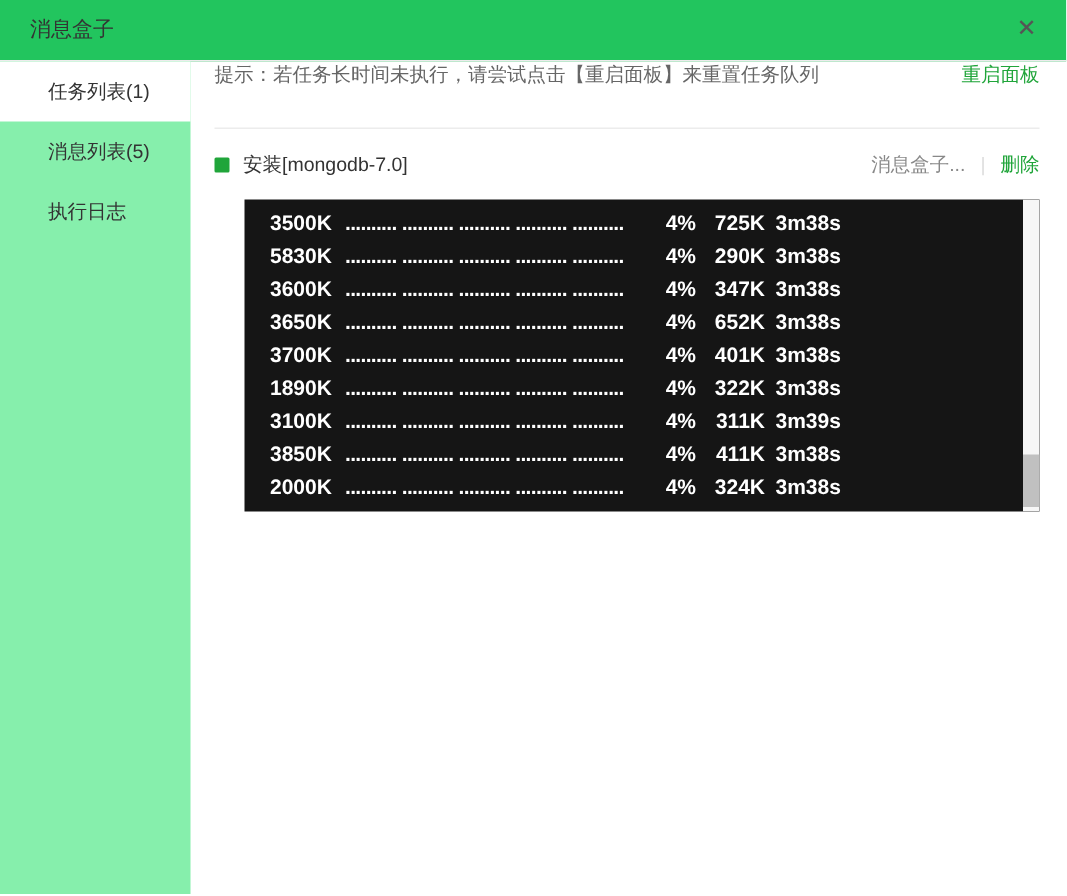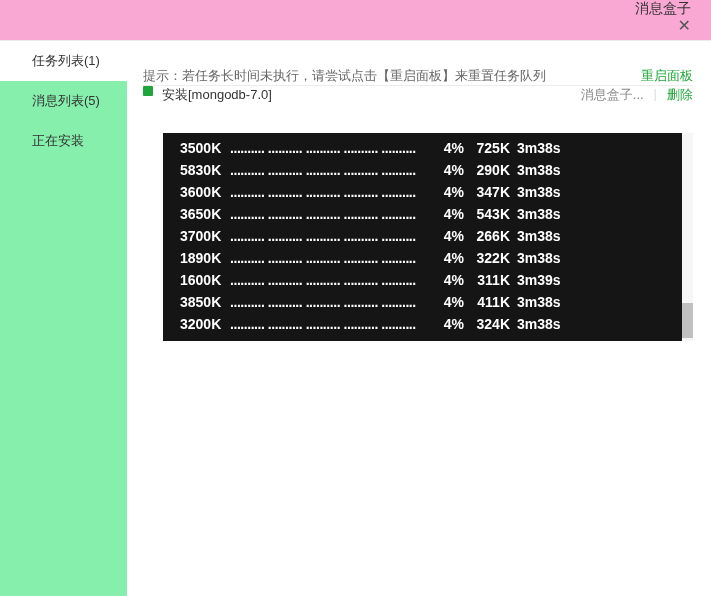--- a/index.html
+++ b/index.html
@@ -1,39 +1,39 @@
 <!DOCTYPE html>
 <html><head>
 <meta charset="utf-8">
 <style>
   * { margin:0; padding:0; box-sizing:border-box; }
   html,body { background:#fff; }
   body { font-family:"Liberation Sans","DejaVu Sans",sans-serif; }
   .window { position:relative; width:711px; height:597px; background:#fff; overflow:hidden; }
 
-  .header { height:41px; background:#f9a8d4; border-bottom:1px solid #ececec;
-            display:flex; align-items:flex-end; padding:0 20px;flex-direction:column; }
+  .header { height:41px; background:#22c55e; border-bottom:1px solid #ececec;
+            display:flex; align-items:center; padding:0 20px; }
   .title { font-size:14px; color:#333; }
   .close-btn { margin-left:auto; color:#555; font-size:16px; line-height:1; cursor:pointer; }
 
   .main { display:flex; height:555px; }
 
   .sidebar { width:127px; background:#86efac; flex:none; }
   .side-item { height:40px; line-height:40px; padding-left:32px; font-size:13px;
                color:#333; cursor:pointer; white-space:nowrap; }
   .side-item.active { background:#fff; }
 
   .content { flex:1; padding:0 18px 0 16px; min-width:0; }
 
-  .tip-row { display:flex; align-items:flex-end; height:44px; font-size:13px; color:#666; }
+  .tip-row { display:flex; align-items:flex-start; height:44px; font-size:13px; color:#666; }
   .link { color:#20a53a; cursor:pointer; font-size:13px; }
   .tip-row .link { margin-left:auto; }
   .rule { height:1px; background:#ececec; }
 
-  .task-row { display:flex; height:47px; font-size:13px; color:#333; }
+  .task-row { display:flex; align-items:center; height:47px; font-size:13px; color:#333; }
   .task-dot { width:10px; height:10px; background:#20a53a; border-radius:1px; margin-right:9px; flex:none; }
   .task-status { margin-left:auto; color:#888; }
   .task-sep { color:#ddd; margin:0 10px; }
 
   .terminal { position:relative; height:208px; background:#151515; overflow:hidden;
               padding:4px 25px 0 17px; font-weight:bold; color:#fff; font-size:14px;margin-left:20px; }
   .term-line { display:flex; height:22px; line-height:22px; white-space:pre; }
   .t-kb    { width:50px; flex:none; }
   .t-dots  { width:210px; flex:none; overflow:hidden; letter-spacing:-0.45px; }
   .t-pct   { width:24px; flex:none; text-align:right; }
@@ -51,21 +51,21 @@
   <div class="header">
     <span class="title">消息盒子</span>
     <span class="close-btn">✕</span>
   </div>
 
   <div class="main">
 
     <div class="sidebar">
         <div class="side-item active">任务列表(1)</div>
         <div class="side-item">消息列表(5)</div>
-        <div class="side-item">正在安装</div>
+        <div class="side-item">执行日志</div>
       </div>
 
     <div class="content">
 
       <div class="tip-row">
         <span>提示：若任务长时间未执行，请尝试点击【重启面板】来重置任务队列</span>
         <span class="link">重启面板</span>
       </div>
       <div class="rule"></div>
 
@@ -75,26 +75,26 @@
         <span class="task-status">消息盒子...</span>
         <span class="task-sep">|</span>
         <span class="link">删除</span>
       </div>
 
       <div class="terminal">
         <div id="term-lines">
             <div class="term-line"><span class="t-kb">3500K</span><span class="t-dots">.......... .......... .......... .......... ..........</span><span class="t-pct">4%</span><span class="t-speed">725K</span><span class="t-eta">3m38s</span></div>
             <div class="term-line"><span class="t-kb">5830K</span><span class="t-dots">.......... .......... .......... .......... ..........</span><span class="t-pct">4%</span><span class="t-speed">290K</span><span class="t-eta">3m38s</span></div>
             <div class="term-line"><span class="t-kb">3600K</span><span class="t-dots">.......... .......... .......... .......... ..........</span><span class="t-pct">4%</span><span class="t-speed">347K</span><span class="t-eta">3m38s</span></div>
-            <div class="term-line"><span class="t-kb">3650K</span><span class="t-dots">.......... .......... .......... .......... ..........</span><span class="t-pct">4%</span><span class="t-speed">543K</span><span class="t-eta">3m38s</span></div>
-            <div class="term-line"><span class="t-kb">3700K</span><span class="t-dots">.......... .......... .......... .......... ..........</span><span class="t-pct">4%</span><span class="t-speed">266K</span><span class="t-eta">3m38s</span></div>
+            <div class="term-line"><span class="t-kb">3650K</span><span class="t-dots">.......... .......... .......... .......... ..........</span><span class="t-pct">4%</span><span class="t-speed">652K</span><span class="t-eta">3m38s</span></div>
+            <div class="term-line"><span class="t-kb">3700K</span><span class="t-dots">.......... .......... .......... .......... ..........</span><span class="t-pct">4%</span><span class="t-speed">401K</span><span class="t-eta">3m38s</span></div>
             <div class="term-line"><span class="t-kb">1890K</span><span class="t-dots">.......... .......... .......... .......... ..........</span><span class="t-pct">4%</span><span class="t-speed">322K</span><span class="t-eta">3m38s</span></div>
-            <div class="term-line"><span class="t-kb">1600K</span><span class="t-dots">.......... .......... .......... .......... ..........</span><span class="t-pct">4%</span><span class="t-speed">311K</span><span class="t-eta">3m39s</span></div>
+            <div class="term-line"><span class="t-kb">3100K</span><span class="t-dots">.......... .......... .......... .......... ..........</span><span class="t-pct">4%</span><span class="t-speed">311K</span><span class="t-eta">3m39s</span></div>
             <div class="term-line"><span class="t-kb">3850K</span><span class="t-dots">.......... .......... .......... .......... ..........</span><span class="t-pct">4%</span><span class="t-speed">411K</span><span class="t-eta">3m38s</span></div>
-            <div class="term-line"><span class="t-kb">3200K</span><span class="t-dots">.......... .......... .......... .......... ..........</span><span class="t-pct">4%</span><span class="t-speed">324K</span><span class="t-eta">3m38s</span></div>
+            <div class="term-line"><span class="t-kb">2000K</span><span class="t-dots">.......... .......... .......... .......... ..........</span><span class="t-pct">4%</span><span class="t-speed">324K</span><span class="t-eta">3m38s</span></div>
           </div>
         <div class="term-scroll-track">
           <div class="term-scroll-thumb"></div>
         </div>
       </div>
 
     </div>
   </div>
 </div>
 

